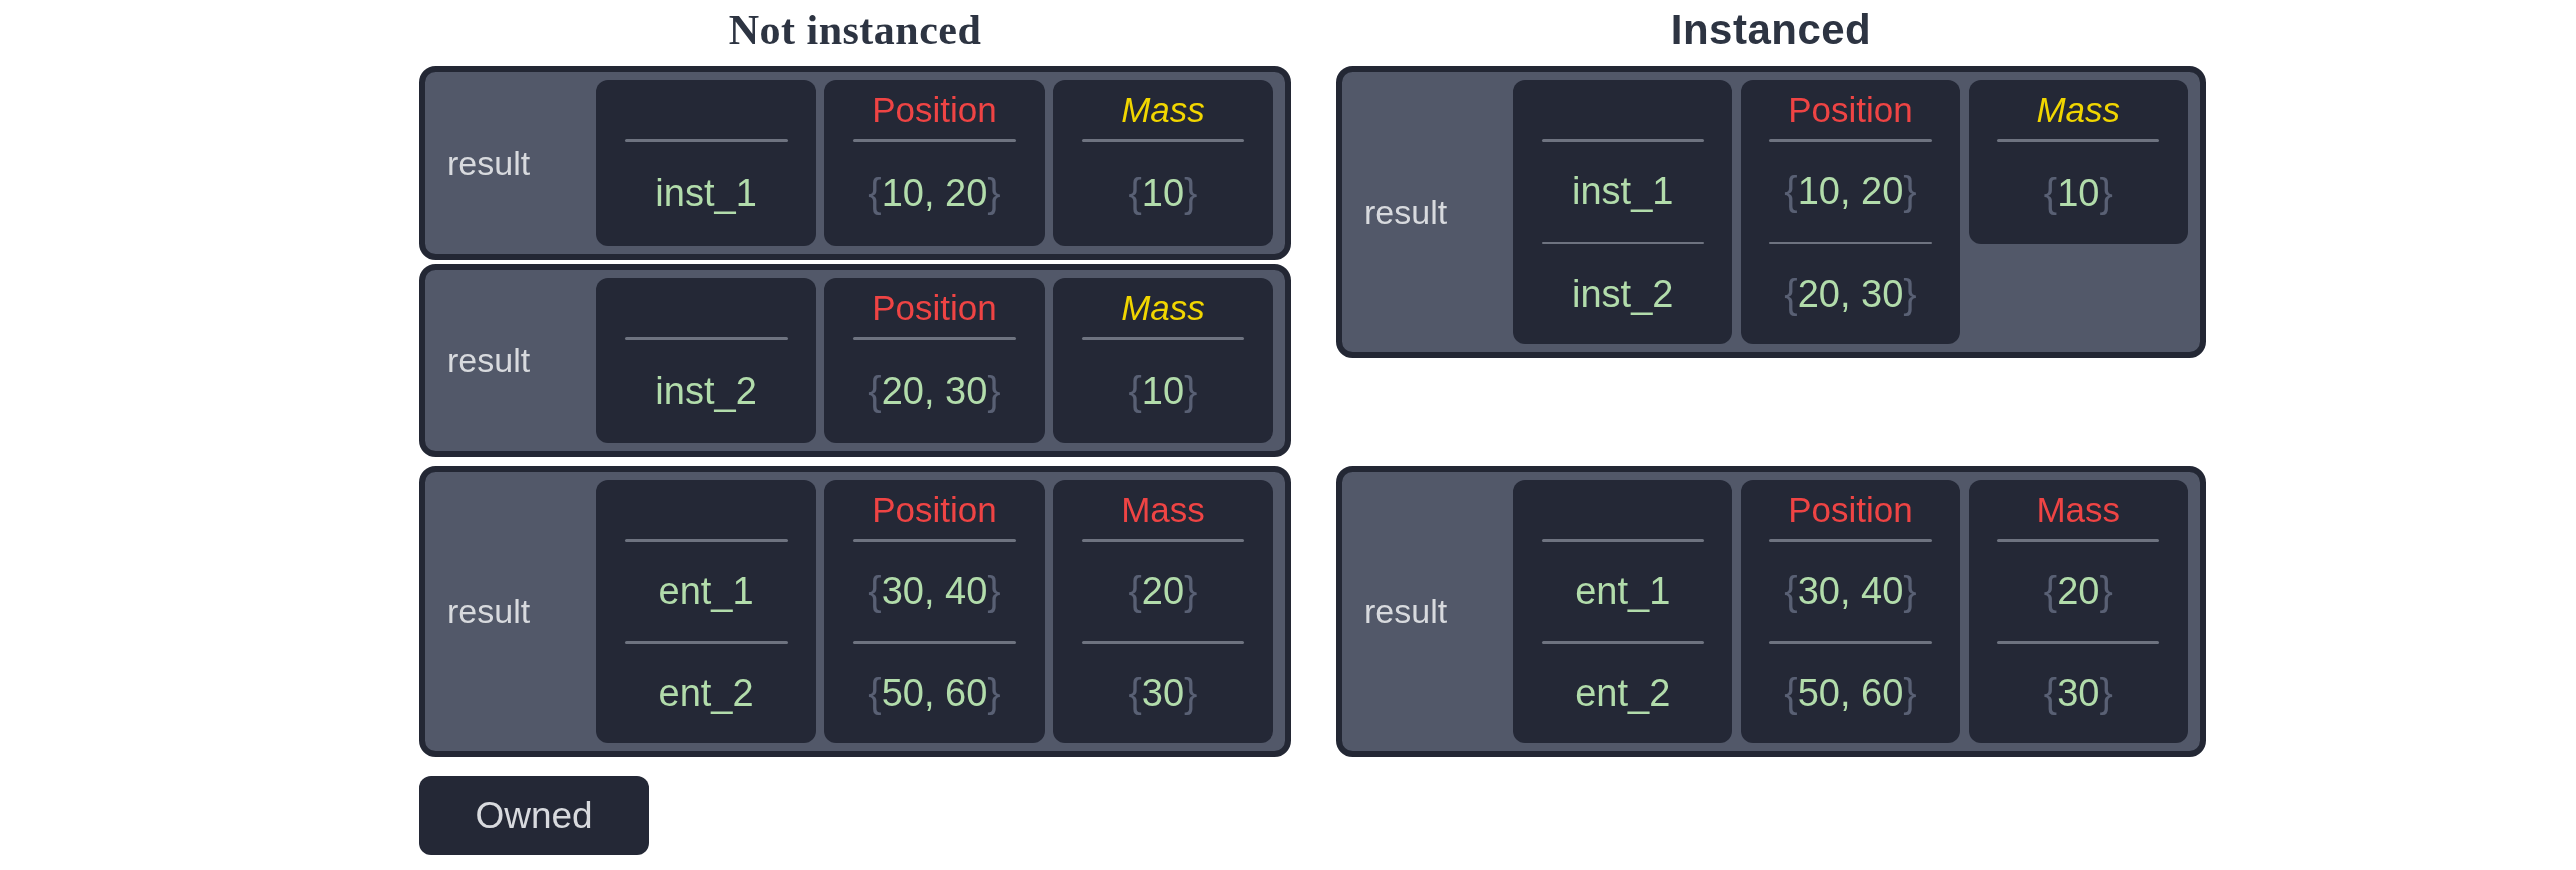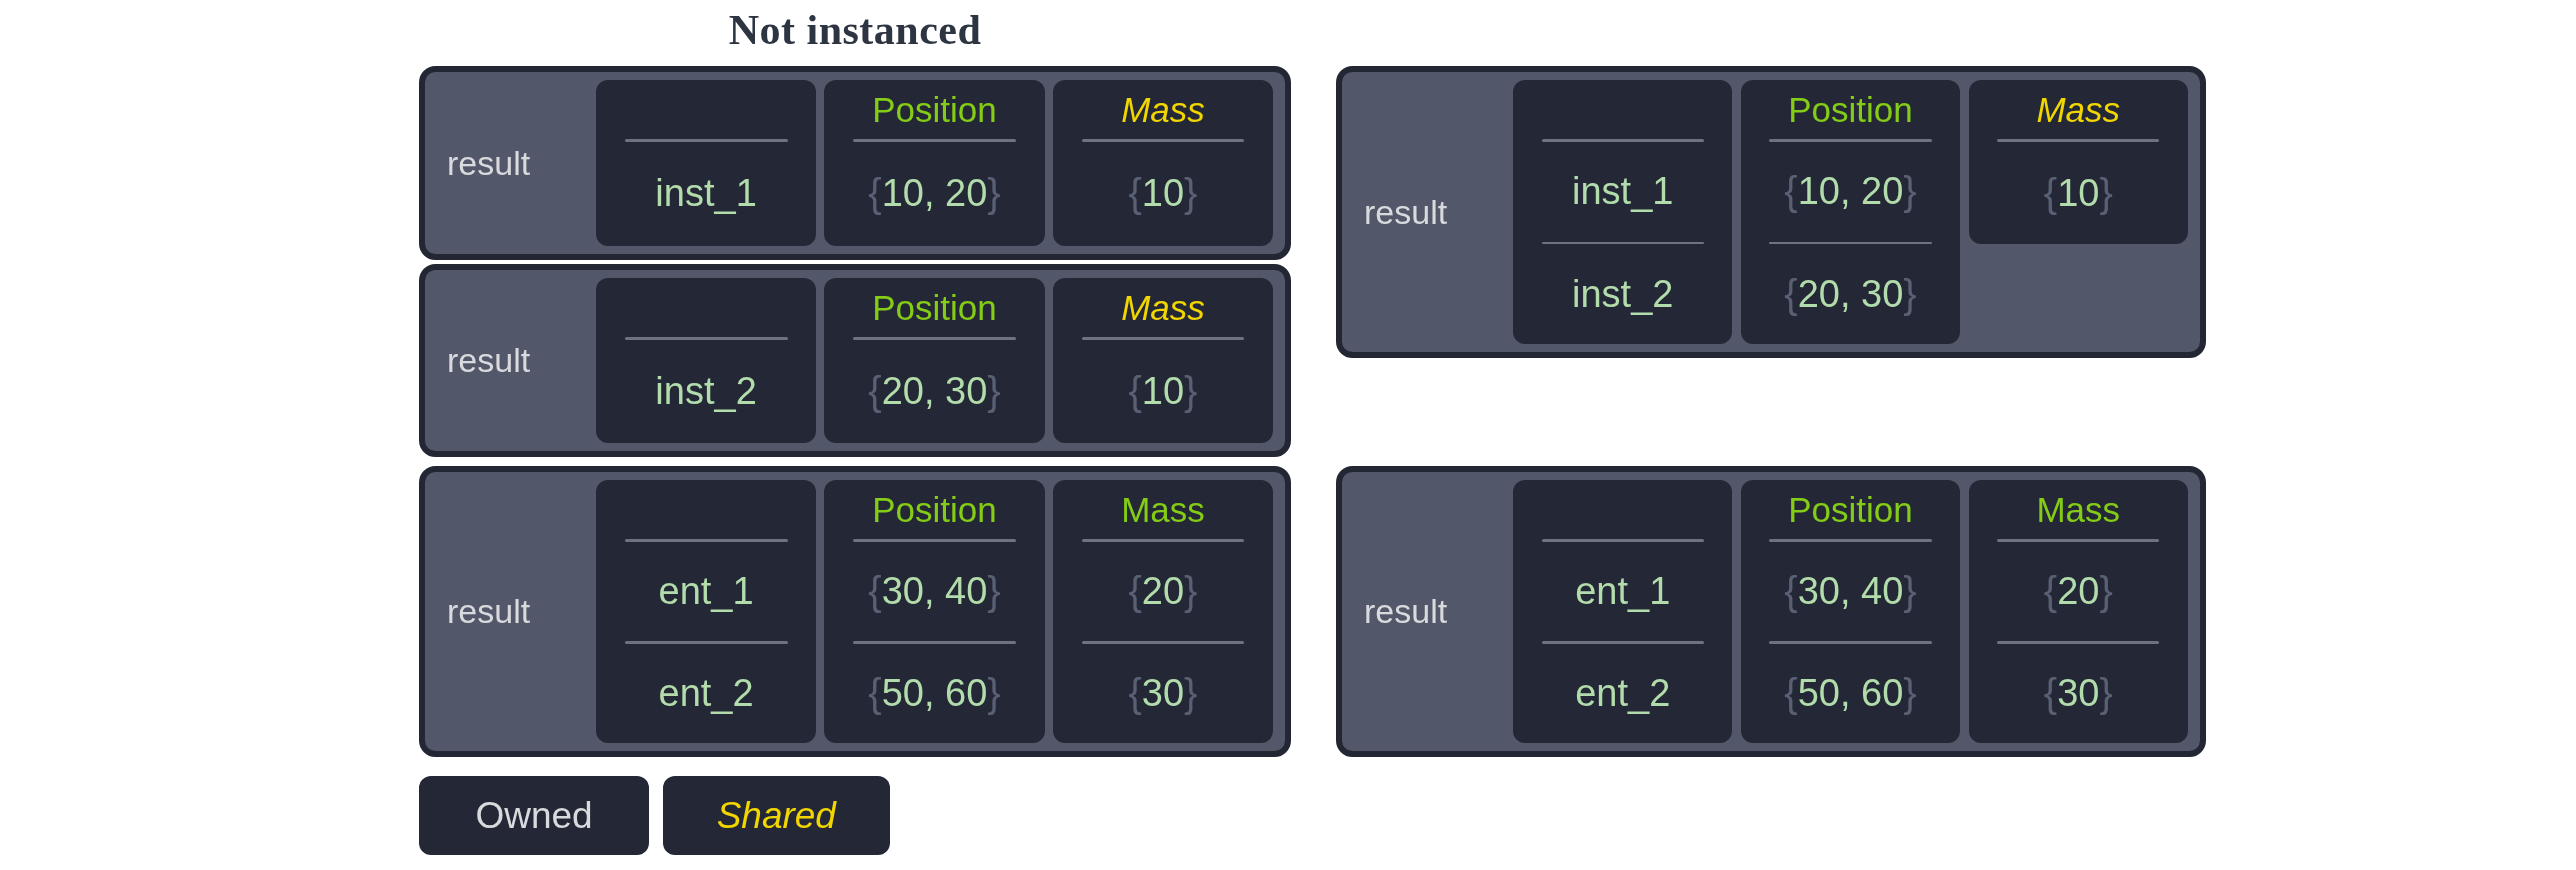--- a/index.html
+++ b/index.html
@@ -70,21 +70,21 @@
     align-self: flex-start;
     height: 164px;
   }
   .cell-header {
     height: 59px;
     flex: none;
     display: flex;
     align-items: center;
     justify-content: center;
     font-size: 35px;
-    color: #84cc16;
+    color: #ef4444;
   }
   .cell-header.shared {
     color: #f1d600;
     font-style: italic;
   }
   .divider {
     flex: none;
     width: 74%;
     height: 2.8px;
     background: #6e7380;
@@ -124,20 +124,21 @@
   }
   #legend-owned  { width: 230px; color: #d8dade; }
   #legend-shared { width: 227px; color: #f1d600; font-style: italic; }
 </style>
 </head>
 <body>
 
 <div class="stage">
 
   <div class="section-title" id="title-left">Not instanced</div>
+  <div class="section-title" id="title-right">Instanced</div>
 
   <div class="panel" id="ni1">
     <div class="panel-label">result</div>
     <div class="cells">
       <div class="cell">
         <div class="cell-header"></div>
         <div class="divider"></div>
         <div class="cell-row">inst_1</div>
       </div>
       <div class="cell">
@@ -308,17 +309,16 @@
             <span class="brace">{</span>
             <span>30</span>
             <span class="brace">}</span>
           </div>
       </div>
     </div>
   </div>
 
   <div class="legend">
     <div class="legend-box" id="legend-owned">Owned</div>
-    <div class="legend-box" id="legend-shared">Shared</div>
   </div>
 
 </div>
 
 
 </body></html>

